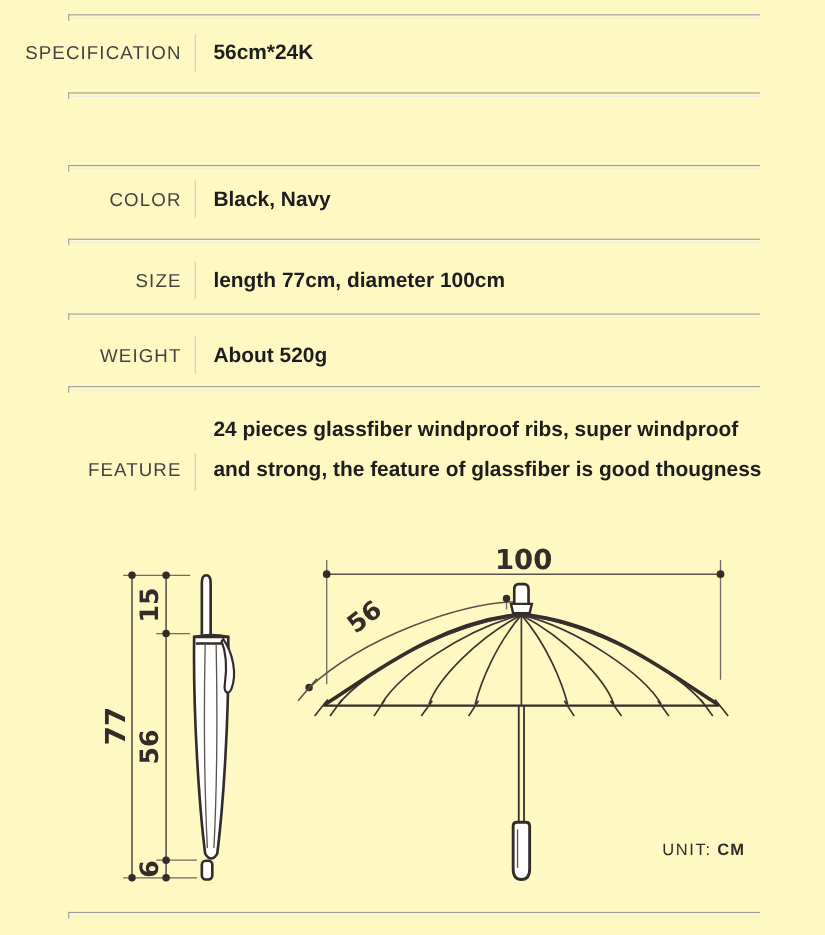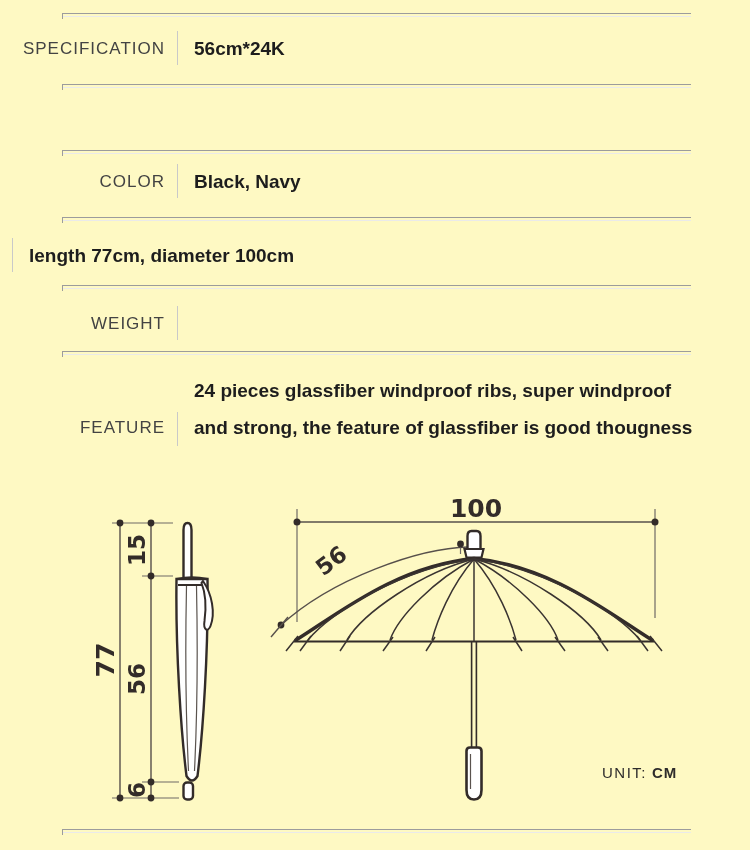--- a/index.html
+++ b/index.html
@@ -96,26 +96,28 @@
     <div class="spec-label">SPECIFICATION</div>
     <div class="col-sep"></div>
     <div class="spec-value">56cm*24K</div>
   </div>
   <div class="spec-row" style="top:149px">
     <div class="spec-label">COLOR</div>
     <div class="col-sep"></div>
     <div class="spec-value">Black, Navy</div>
   </div>
   <div class="spec-row" style="top:223px">
+    <div class="spec-label">SIZE</div>
     <div class="col-sep"></div>
     <div class="spec-value">length 77cm, diameter 100cm</div>
   </div>
   <div class="spec-row" style="top:291px">
     <div class="spec-label">WEIGHT</div>
     <div class="col-sep"></div>
+    <div class="spec-value">About 520g</div>
   </div>
   <div class="spec-row multiline" style="top:372px">
     <div class="spec-label">FEATURE</div>
     <div class="col-sep"></div>
     <div class="spec-value">24 pieces glassfiber windproof ribs, super windproof
 and strong, the feature of glassfiber is good thougness</div>
   </div>
 
   <svg class="drawing" viewBox="0 0 750 390">
 

